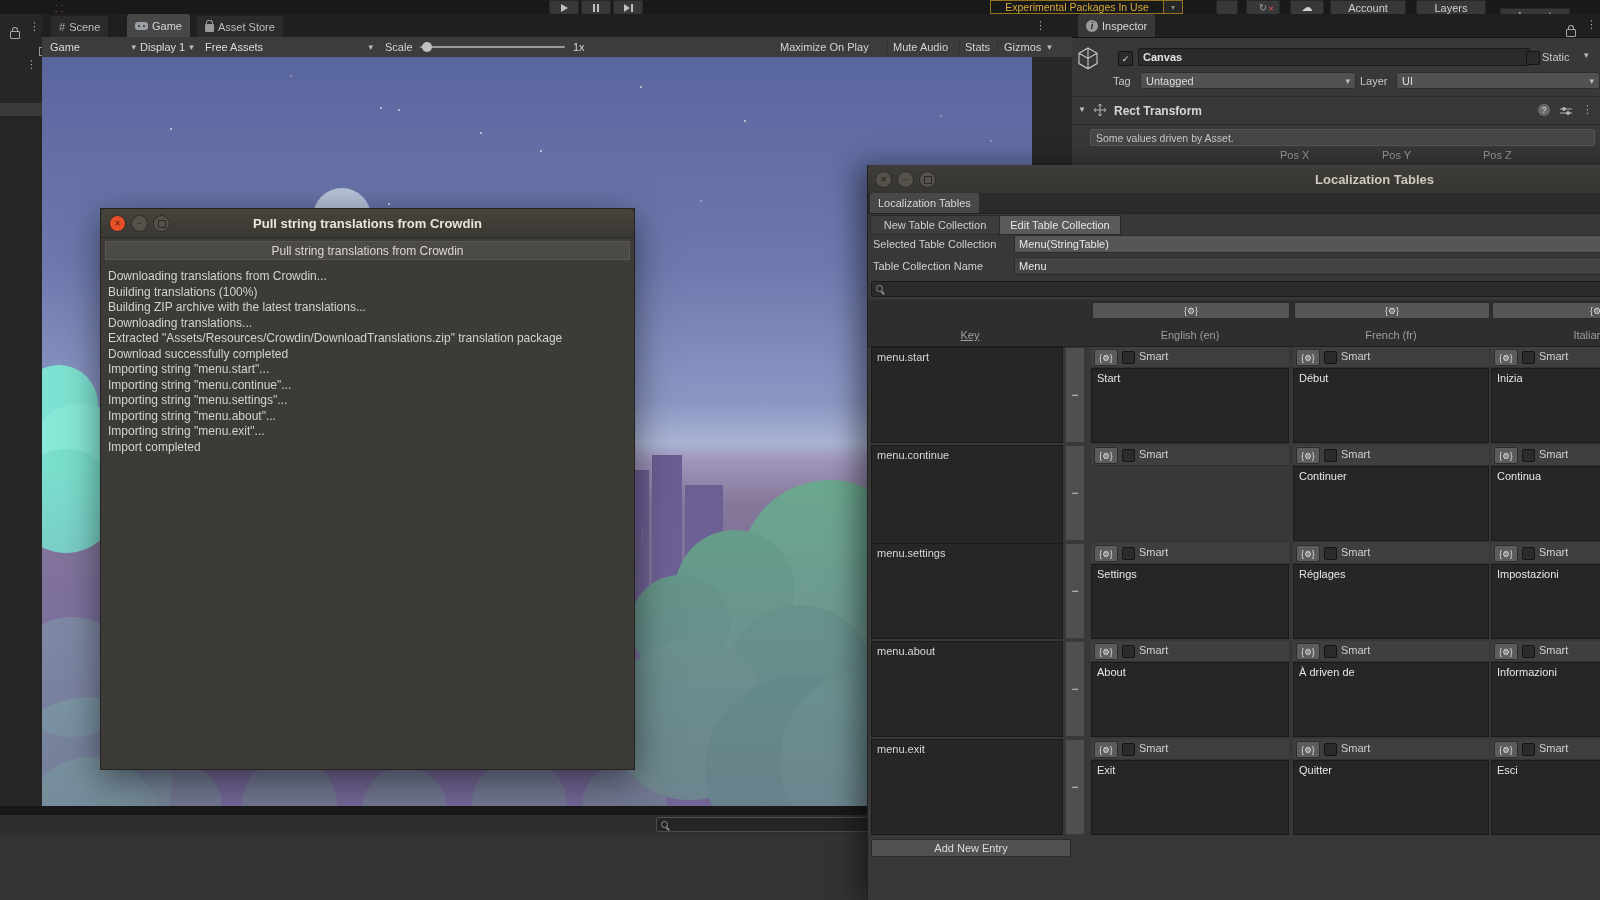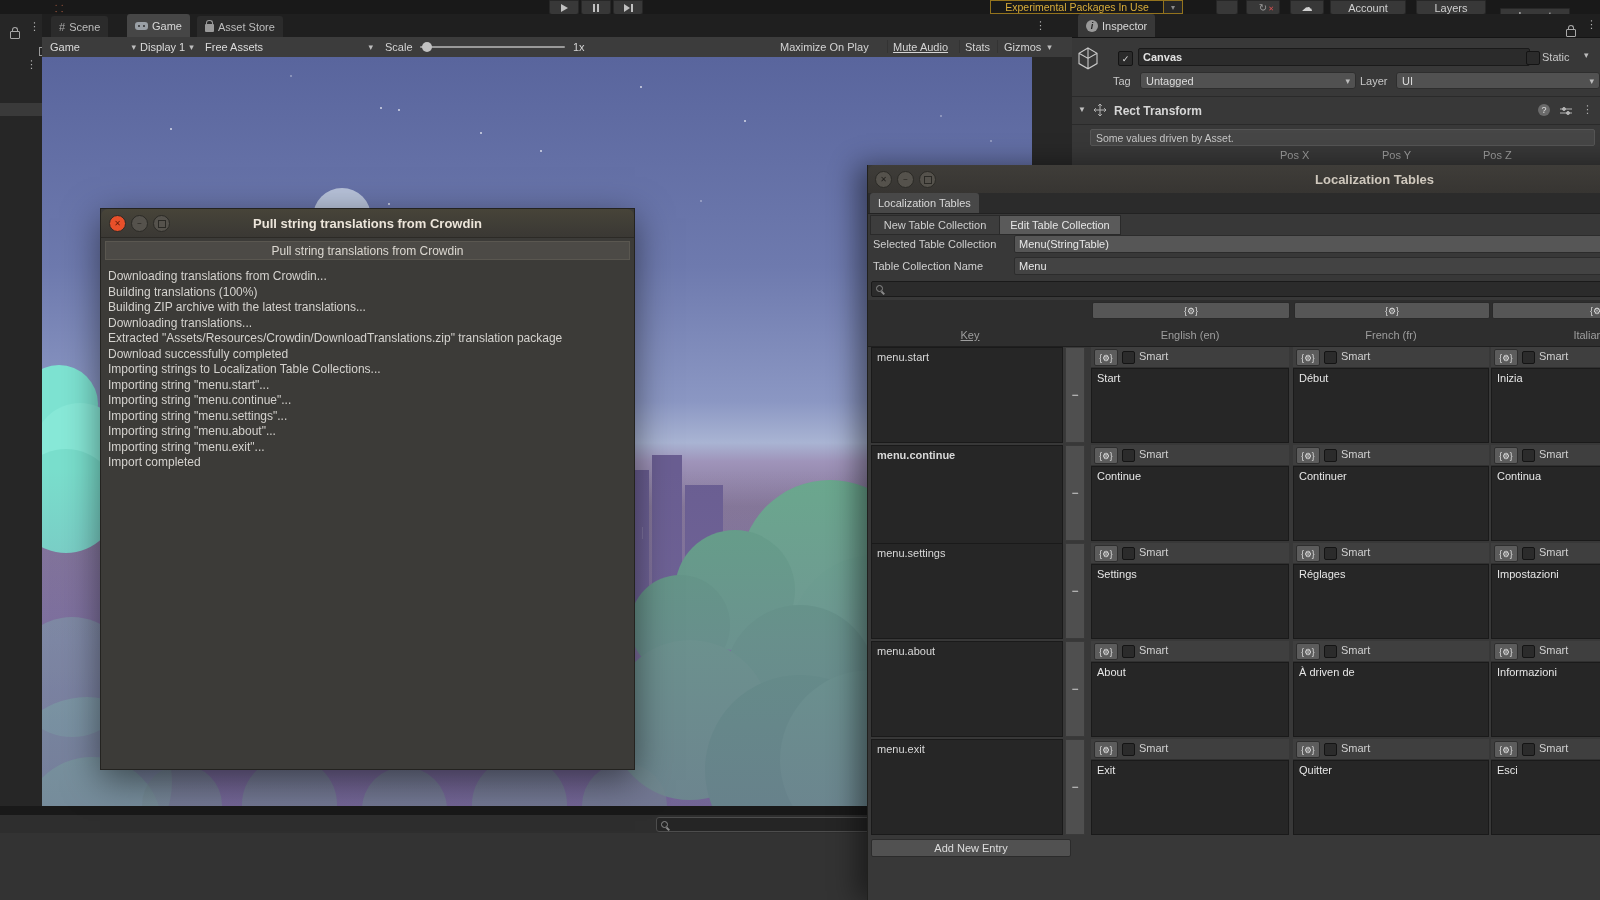--- a/index.html
+++ b/index.html
@@ -170,21 +170,21 @@
     </div>
     <span class="abs t11" style="left:343px;top:4px;color:#d4d4d4;">Scale</span>
     <div class="abs" style="left:378px;top:9px;width:145px;height:2px;background:#9a9a9a;border-radius:2px;"></div>
     <div class="abs" style="left:380px;top:5px;width:10px;height:10px;border-radius:50%;background:#c2c2c2;"></div>
     <span class="abs t11" style="left:531px;top:4px;color:#d4d4d4;">1x</span>
 
     <div class="abs row" style="left:738px;top:2px;height:15px;color:#d4d4d4;font-size:11px;">
         <span>Maximize On Play</span>
       </div>
     <div class="abs" style="left:845px;top:3px;width:1px;height:13px;background:#333;"></div>
-    <div class="abs row" style="left:851px;top:2px;height:15px;color:#d4d4d4;font-size:11px;text-decoration:underline;">
+    <div class="abs row" style="left:851px;top:2px;height:15px;color:#d4d4d4;font-size:11px;">
         <span>Mute Audio</span>
       </div>
     <div class="abs" style="left:917px;top:3px;width:1px;height:13px;background:#333;"></div>
     <div class="abs row" style="left:923px;top:2px;height:15px;color:#d4d4d4;font-size:11px;">
         <span>Stats</span>
       </div>
     <div class="abs" style="left:955px;top:3px;width:1px;height:13px;background:#333;"></div>
     <div class="abs row" style="left:962px;top:2px;height:15px;color:#d4d4d4;font-size:11px;gap:6px;">
       <span>Gizmos</span>
       <span style="font-size:9px;color:#bdbdbd;">▾</span>
@@ -339,21 +339,20 @@
     <div class="abs ctr" style="left:4px;top:32px;width:523px;height:17px;background:#4c4a46;border:1px solid #5a5750;color:#dcd8d1;font-size:12px;">
       <span>Pull string translations from Crowdin</span>
     </div>
     <div class="abs" style="left:7px;top:60px;width:518px;line-height:15.5px;">
       <div class="t12">Downloading translations from Crowdin...</div>
       <div class="t12">Building translations (100%)</div>
       <div class="t12">Building ZIP archive with the latest translations...</div>
       <div class="t12">Downloading translations...</div>
       <div class="t12">Extracted "Assets/Resources/Crowdin/DownloadTranslations.zip" translation package</div>
       <div class="t12">Download successfully completed</div>
-      <div class="t12">Importing strings to Localization Table Collections...</div>
       <div class="t12">Importing string "menu.start"...</div>
       <div class="t12">Importing string "menu.continue"...</div>
       <div class="t12">Importing string "menu.settings"...</div>
       <div class="t12">Importing string "menu.about"...</div>
       <div class="t12">Importing string "menu.exit"...</div>
       <div class="t12">Import completed</div>
     </div>
   </div>
 
   <div id="loc-window" class="abs">
@@ -438,31 +437,30 @@
         <div class="lt-cellhead">
             <span class="meta-btn">{⚙}</span>
             <span class="cb smart-cb"></span>
             <span class="smart-lb">Smart</span>
           </div>
         <div class="lt-val">Inizia</div>
       </div>
     </div>
 
     <div class="abs" style="left:0;top:280px;width:100%;height:97px;">
-      <div class="abs lt-key" style="left:3px;top:0;width:192px;height:112px;font-weight:bold;">menu.continue</div>
+      <div class="abs lt-key" style="left:3px;top:0;width:192px;height:112px;">menu.continue</div>
       <div class="abs lt-minusbar" style="left:197px;top:0;width:20px;height:96px;">
           <span>−</span>
         </div>
       <div class="abs" style="left:223px;top:0;width:198px;height:96px;">
         <div class="lt-cellhead">
             <span class="meta-btn">{⚙}</span>
             <span class="cb smart-cb"></span>
             <span class="smart-lb">Smart</span>
           </div>
-        <div class="lt-val">Continue</div>
       </div>
       <div class="abs" style="left:425px;top:0;width:196px;height:96px;">
         <div class="lt-cellhead">
             <span class="meta-btn">{⚙}</span>
             <span class="cb smart-cb"></span>
             <span class="smart-lb">Smart</span>
           </div>
         <div class="lt-val">Continuer</div>
       </div>
       <div class="abs" style="left:623px;top:0;width:210px;height:96px;">

